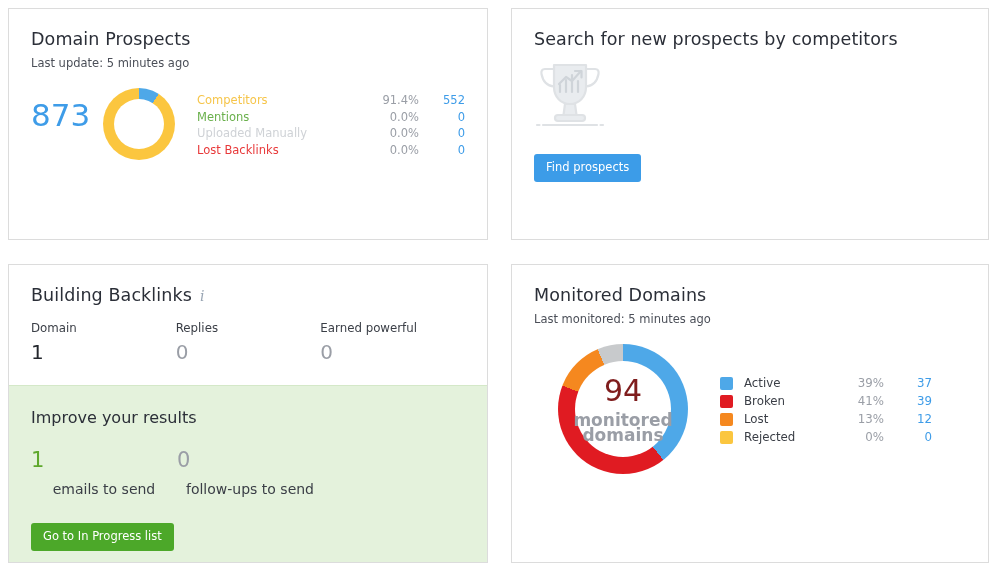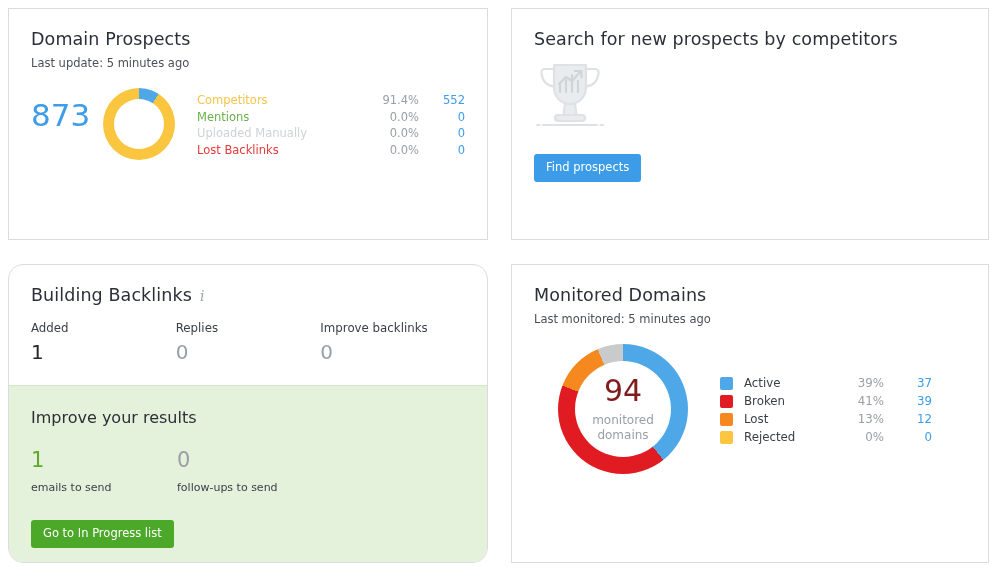--- a/index.html
+++ b/index.html
@@ -24,21 +24,21 @@
   .card {
     position: absolute;
     background: #ffffff;
     border: 1px solid #dcdcdc;
     box-sizing: border-box;
     overflow: hidden;
   }
 
   #card-domain-prospects { left: 8px;   top: 8px;   width: 480px; height: 232px; }
   #card-search-prospects { left: 511px; top: 8px;   width: 478px; height: 232px; }
-  #card-building-backlinks { left: 8px; top: 264px; width: 480px; height: 299px; border-radius: 15px; }
+  #card-building-backlinks { left: 8px; top: 264px; width: 480px; height: 299px; }
   #card-monitored-domains { left: 511px; top: 264px; width: 478px; height: 299px; }
 
   .card-title {
     font-size: 17.5px;
     color: #2b2f38;
     font-weight: normal;
     margin: 0;
     padding: 0;
     letter-spacing: 0.1px;
   }
@@ -153,36 +153,36 @@
     margin: 0;
     font-size: 16px;
     font-weight: normal;
     color: #2b2f38;
   }
   .improve-stats { display: flex; margin-top: 22px; }
   .improve-stat { width: 146px; }
   .improve-stat .v { font-size: 21px; line-height: 1.1; }
   .improve-stat .v.green { color: #5ea82c; }
   .improve-stat .v.gray { color: #9a9ea6; }
-  .improve-stat .k { font-size: 11px; color: #3a3e46; margin-top: 9px; }
+  .improve-stat .k { font-size: 14px; color: #3a3e46; margin-top: 9px; text-align: center; }
   #go-in-progress-button { margin-top: 26px; }
 
   
   #card-monitored-domains .inner { padding: 20px 22px 0 22px; }
   .md-body { display: flex; align-items: flex-start; margin-top: 18px; }
   .md-donut-wrap { position: relative; flex: none; margin-left: 24px; }
   .md-center {
     position: absolute;
     left: 50%; top: 50%;
     transform: translate(-50%, -50%);
     width: 110px;
     text-align: center;
   }
   .md-center .num { font-size: 30px; color: #7f1d1d; line-height: 1; }
-  .md-center .cap { font-size: 12px; color: #9a9ea6; line-height: 15px; margin-top: 7px; }
+  .md-center .cap { font-size: 17px; color: #9a9ea6; line-height: 15px; margin-top: 7px; font-weight: bold; }
 
   .md-legend { margin-left: 32px; margin-top: 30px; flex: 1; }
   .md-row {
     display: flex;
     align-items: center;
     font-size: 11.8px;
     line-height: 18px;
     height: 18px;
   }
   .md-sw {
@@ -269,29 +269,29 @@
 
   <div class="card" id="card-building-backlinks">
     <div class="inner">
       <div class="bb-title-row">
         <h2 class="card-title">Building Backlinks</h2>
         <span class="info-icon">i</span>
       </div>
 
       <div class="bb-stats" id="bb-stats">
           <div class="bb-stat">
-            <div class="k">Added</div>
+            <div class="k">Domain</div>
             <div class="v">1</div>
           </div>
           <div class="bb-stat">
             <div class="k">Replies</div>
             <div class="v zero">0</div>
           </div>
           <div class="bb-stat">
-            <div class="k">Improve backlinks</div>
+            <div class="k">Earned powerful</div>
             <div class="v zero">0</div>
           </div>
         </div>
     </div>
 
     <div class="improve">
       <h3>Improve your results</h3>
       <div class="improve-stats" id="improve-stats">
           <div class="improve-stat">
             <div class="v green">1</div>

